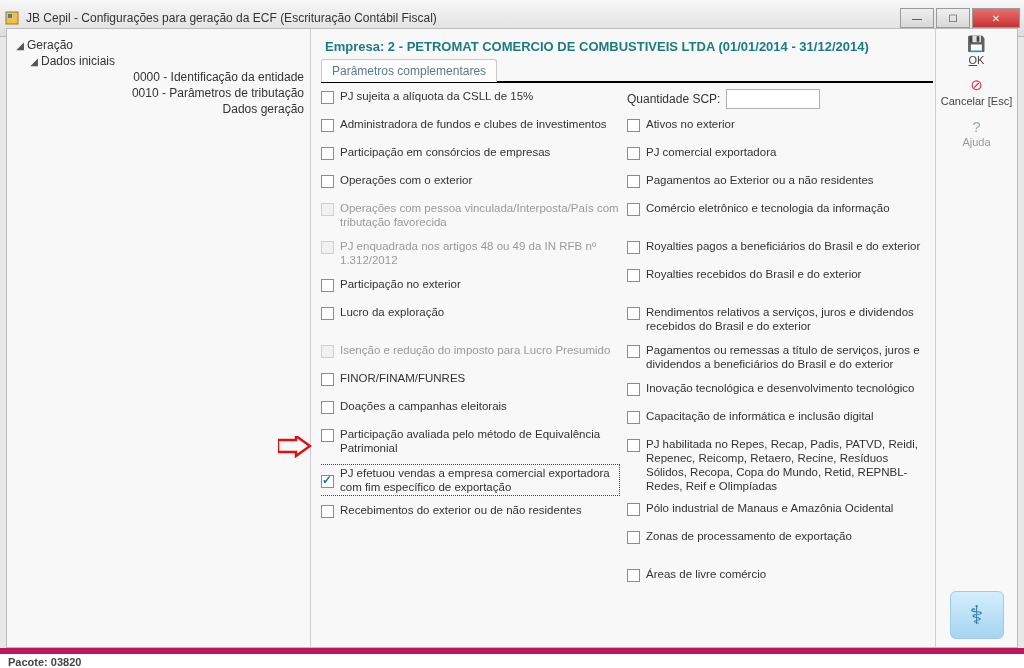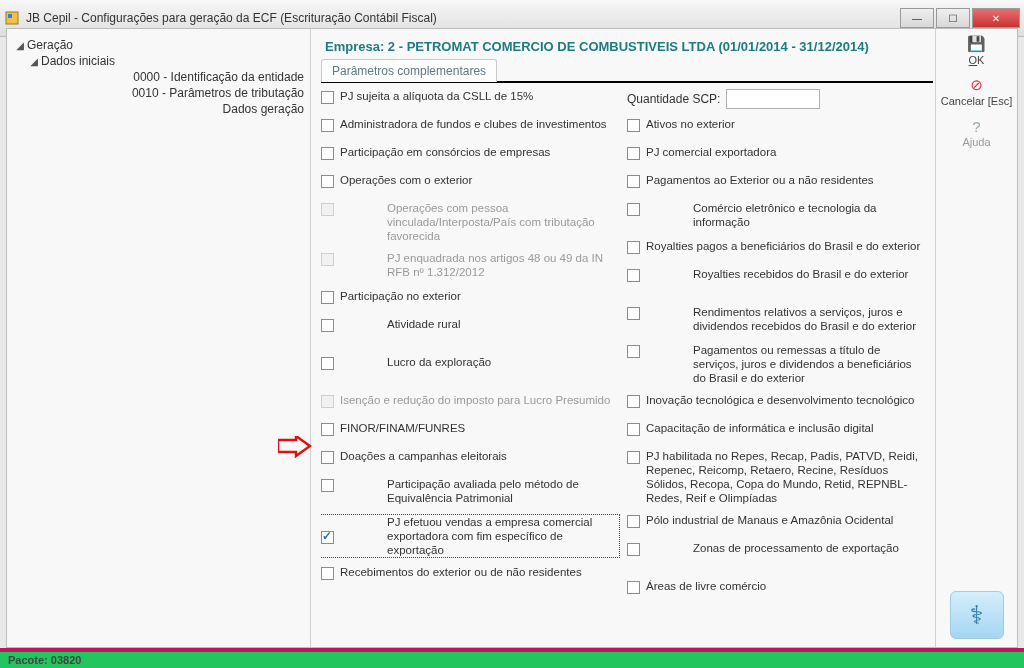--- a/index.html
+++ b/index.html
@@ -24,40 +24,40 @@
 
   .content { flex:1; display:flex; flex-direction:column; padding:8px 2px 6px 10px; overflow:hidden; }
   .company-title { font-size:13px; font-weight:bold; color:#1c7c80; margin:2px 0 4px 4px; }
 
   .tabbar { display:flex; border-bottom:2px solid #000000; margin-bottom:6px; }
   .tab { font-size:12px; padding:4px 10px; border:1px solid #c9c9c9; border-bottom:none; background:#f4f4f4; color:#5a7a8a; border-top-left-radius:3px; border-top-right-radius:3px; position:relative; top:1px; background:#fdfdfd;}
   
   .form-area { flex:1; display:flex; position:relative; overflow:hidden; }
   .col { width:50%; padding-right:8px; }
   .frow { display:flex; align-items:flex-start; margin-bottom:8px; min-height:20px; }
-  .frow.tall { min-height: 30px; gap: 47px; }
+  .frow.tall { min-height: 30px; }
   .frow label { font-size:11.5px; color:#333; line-height:14px; }
   .frow.disabled label { color:#9a9a9a; }
   .frow.highlight { outline:1px dotted #444;align-items:center; }
   
   .scp-row { display:flex; align-items:center; gap:6px; margin-left:0; }
   .scp-row label { font-size:12px; }
   .scp-input { width:94px; height:20px; border:1px solid #b0b0b0; background:#fff; padding:0 4px; font-size:12px; }
 
   .arrow-overlay { position:absolute; left:278px; top:436px; pointer-events:none; }
 
   .sidepanel { width:82px; border-left:1px solid #d0d0d0; display:flex; flex-direction:column; align-items:center; padding:6px 4px; gap:10px; position:relative; }
   .side-item { display:flex; flex-direction:column; align-items:center; font-size:11px; color:#444; cursor:pointer; }
   .side-icon { width:18px; height:18px; margin-bottom:1px; display:flex; align-items:center; justify-content:center; font-size:15px;}
   .side-item.disabled { color:#9a9a9a; cursor:default;}
   .side-item .s-label u { text-decoration: underline; }
 
   .brand-badge { position:absolute; bottom:8px; width:54px; height:48px; border:1px solid #a0cbe0; border-radius:6px; background:linear-gradient(#d4eefc,#a5d5f2); display:flex; align-items:center; justify-content:center; color:#2f7aa9; font-size:26px; }
 
-  .statusbar { position:absolute; left:0; right:0; bottom:0; height:20px; background:#22c55e; border-top:4px solid #be185d; font-size:11px; color:#444; padding:2px 8px; }
+  .statusbar { position:absolute; left:0; right:0; bottom:0; height:20px; background:#ffffff; border-top:6px solid #be185d; font-size:11px; color:#444; padding:2px 8px; }
   .statusbar .pacote { font-weight:bold; }
 
   .chk { width:13px; height:13px; border:1px solid #8c8c8c; background:#fff; display:inline-block; margin:2px 6px 0 0; flex-shrink:0; position:relative;}
   .chk.checked::after { content:"✓"; position:absolute; top:-3px; left:0px; font-size:12px; color:#1e6fb5; font-weight:bold;}
   .chk.disabled { background:#f1f1f1; border-color:#cfcfcf;}
 </style>
 </head>
 <body>
 
 <div class="titlebar">
@@ -129,24 +129,20 @@
         <div class="frow tall disabled">
             <span class="chk disabled"></span>
             <label>PJ enquadrada nos artigos 48 ou 49 da IN RFB nº 1.312/2012</label>
           </div>
         <div class="frow">
             <span class="chk"></span>
             <label>Participação no exterior</label>
           </div>
         <div class="frow tall">
             <span class="chk"></span>
-            <label>Atividade rural</label>
-          </div>
-        <div class="frow tall">
-            <span class="chk"></span>
             <label>Lucro da exploração</label>
           </div>
         <div class="frow disabled">
             <span class="chk disabled"></span>
             <label>Isenção e redução do imposto para Lucro Presumido</label>
           </div>
         <div class="frow">
             <span class="chk"></span>
             <label>FINOR/FINAM/FUNRES</label>
           </div>

